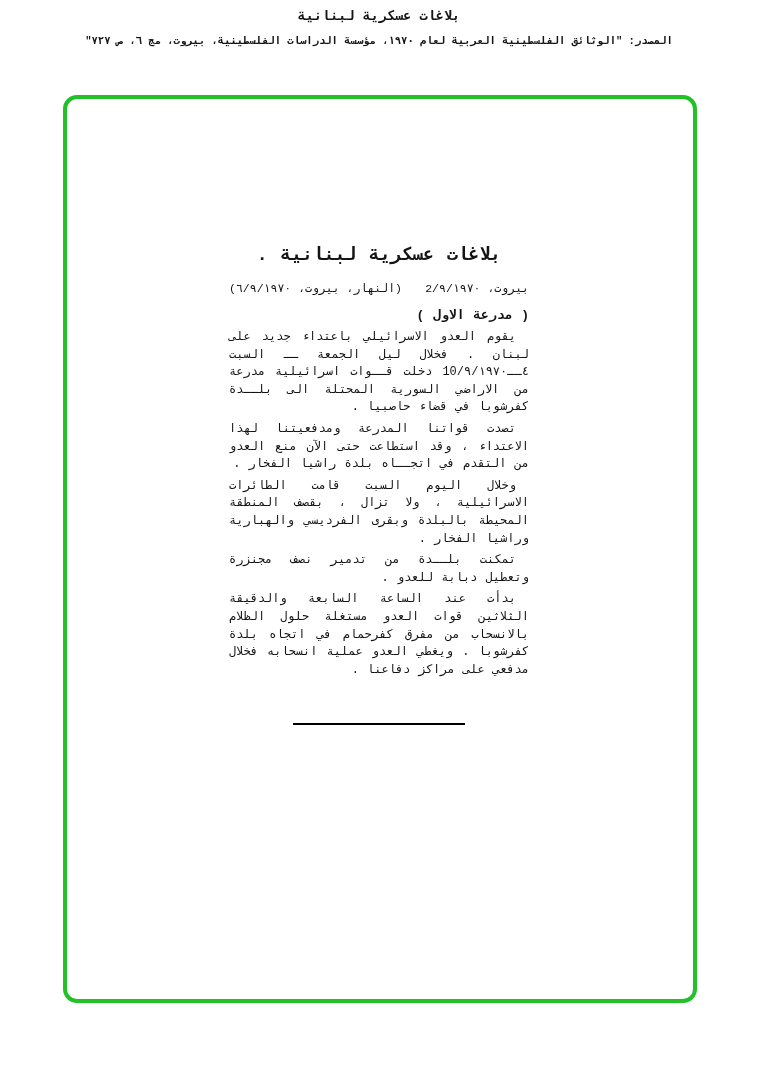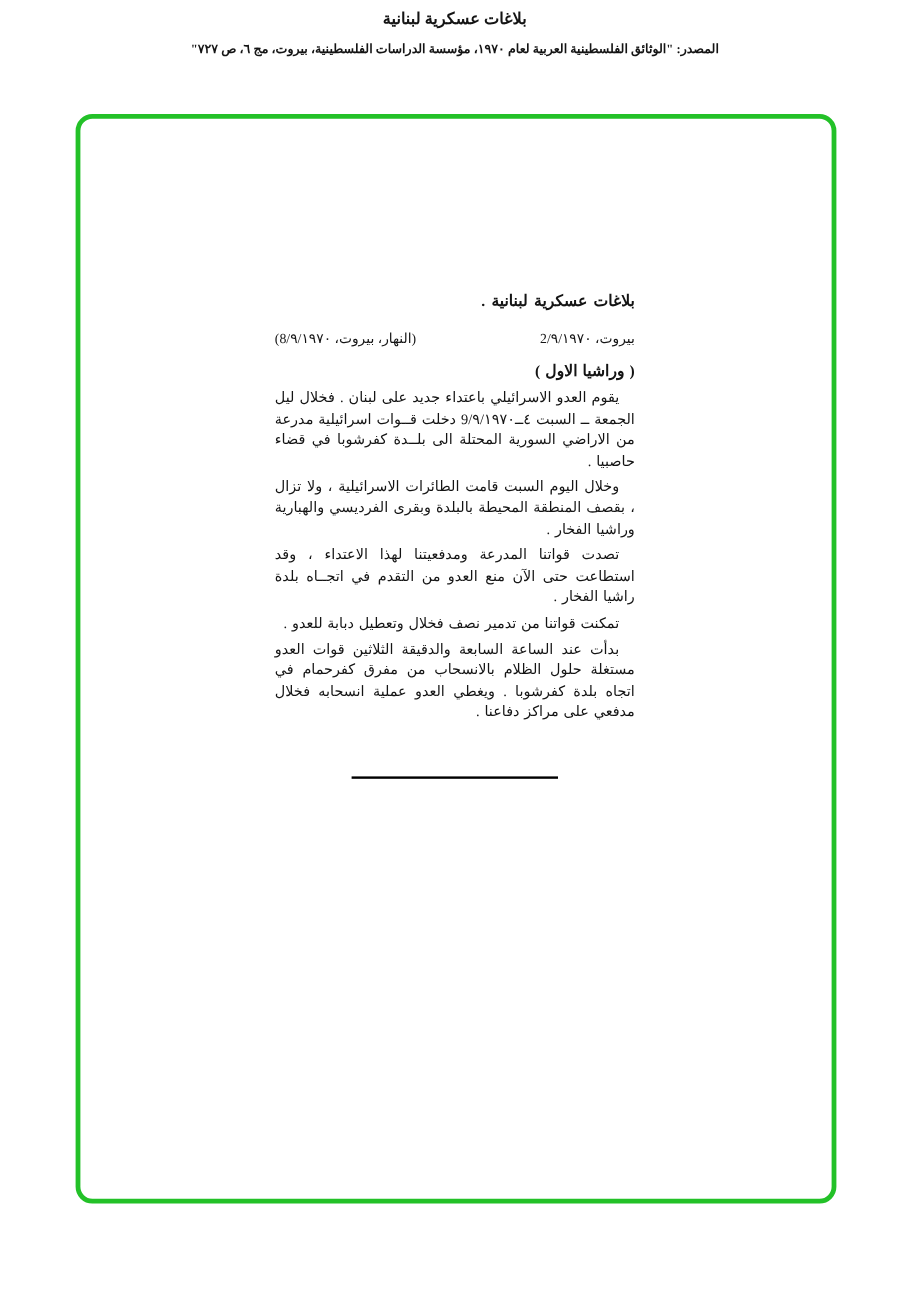--- a/index.html
+++ b/index.html
@@ -3,21 +3,21 @@
 <meta charset="utf-8">
 <style>
   * { margin: 0; padding: 0; box-sizing: border-box; }
   html, body { background: #ffffff; }
   .canvas {
     position: relative;
     width: 758px;
     height: 1078px;
     background: #ffffff;
     overflow: hidden;
-    font-family: Liberation Serif, serif;
+    font-family: Liberation Mono, monospace;
     color: #141414;
   }
 
   
   .top-header {
     position: absolute;
     top: 7px;
     left: 0;
     right: 0;
     text-align: center;
@@ -49,22 +49,23 @@
   
   .doc-body {
     position: absolute;
     top: 144px;
     right: 164px;
     width: 300px;
     direction: rtl;
     text-align: right;
   }
   .doc-title {
+    text-align: center;
     font-weight: bold;
-    font-size: 13px;
+    font-size: 18px;
     word-spacing: 2px;
   }
   .dateline {
     display: flex;
     justify-content: space-between;
     margin-top: 16px;
     font-size: 11.5px;
     white-space: nowrap;
   }
   .section-heading {
@@ -98,32 +99,32 @@
     <div class="top-source">المصدر: "الوثائق الفلسطينية العربية لعام ١٩٧٠، مؤسسة الدراسات الفلسطينية، بيروت، مج ٦، ص ٧٢٧"</div>
   </div>
 
   <div class="doc-frame">
     <div class="doc-body">
 
       <div class="doc-title">بلاغات عسكرية لبنانية .</div>
 
       <div class="dateline">
         <span>بيروت، 2/٩/١٩٧٠</span>
-        <span>(النهار، بيروت، 8/٩/١٩٧٠)</span>
+        <span>(النهار، بيروت، ٦/٩/١٩٧٠)</span>
       </div>
 
       <div class="section">
-        <div class="section-heading">( وراشيا الاول )</div>
-        <p class="para">يقوم العدو الاسرائيلي باعتداء جديد على لبنان . فخلال ليل الجمعة ــ السبت ٤ــ9/٩/١٩٧٠ دخلت قــوات اسرائيلية مدرعة من الاراضي السورية المحتلة الى بلــدة كفرشوبا في قضاء حاصبيا .</p>
+        <div class="section-heading">( مدرعة الاول )</div>
+        <p class="para">يقوم العدو الاسرائيلي باعتداء جديد على لبنان . فخلال ليل الجمعة ــ السبت ٤ــ10/٩/١٩٧٠ دخلت قــوات اسرائيلية مدرعة من الاراضي السورية المحتلة الى بلــدة كفرشوبا في قضاء حاصبيا .</p>
+        <p class="para">تصدت قواتنا المدرعة ومدفعيتنا لهذا الاعتداء ، وقد استطاعت حتى الآن منع العدو من التقدم في اتجــاه بلدة راشيا الفخار .</p>
         <p class="para">وخلال اليوم السبت قامت الطائرات الاسرائيلية ، ولا تزال ، بقصف المنطقة المحيطة بالبلدة وبقرى الفرديسي والهبارية وراشيا الفخار .</p>
-        <p class="para">تصدت قواتنا المدرعة ومدفعيتنا لهذا الاعتداء ، وقد استطاعت حتى الآن منع العدو من التقدم في اتجــاه بلدة راشيا الفخار .</p>
       </div>
 
       <div class="section">
-        <p class="para">تمكنت قواتنا من تدمير نصف فخلال وتعطيل دبابة للعدو .</p>
+        <p class="para">تمكنت بلــدة من تدمير نصف مجنزرة وتعطيل دبابة للعدو .</p>
       </div>
 
       <div class="section">
         <p class="para">بدأت عند الساعة السابعة والدقيقة الثلاثين قوات العدو مستغلة حلول الظلام بالانسحاب من مفرق كفرحمام في اتجاه بلدة كفرشوبا . ويغطي العدو عملية انسحابه فخلال مدفعي على مراكز دفاعنا .</p>
       </div>
 
       <div class="bottom-rule"></div>
 
     </div>
   </div>

